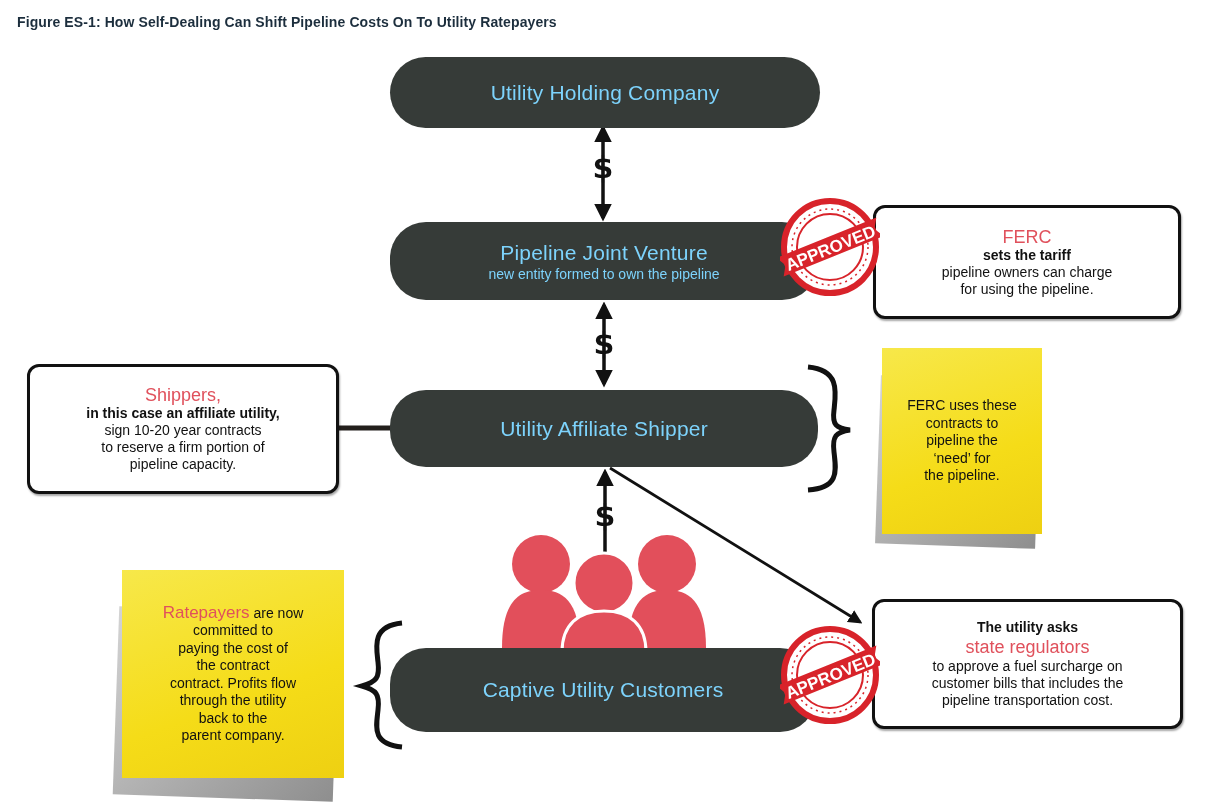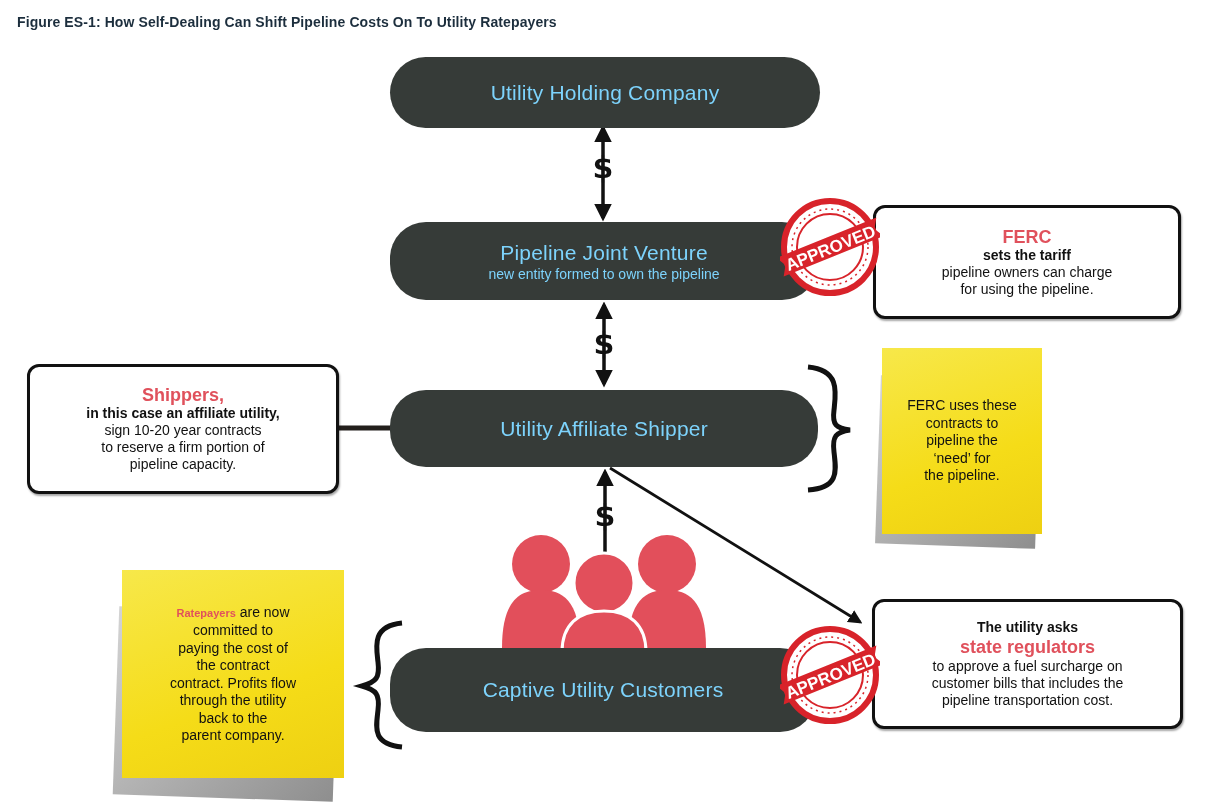--- a/index.html
+++ b/index.html
@@ -9,21 +9,21 @@
            color: #1c2e3d; letter-spacing: 0.1px; }
   svg.lines { position: absolute; left: 0; top: 0; }
   .pill { position: absolute; background: #363b38; border-radius: 36px; color: #7dd3fc;
           display: flex; flex-direction: column; align-items: center; justify-content: center;
           text-align: center; }
   .pill .main { font-size: 21px; letter-spacing: 0.2px; }
   .pill .sub { font-size: 14px; margin-top: 1px; }
   .box { position: absolute; background: #fff; border: 3px solid #111; border-radius: 12px;
          text-align: center; font-size: 14px; line-height: 17px; display: flex;
          flex-direction: column; justify-content: center; box-shadow: 1px 2px 2px rgba(0,0,0,0.35); }
-  .red { color: #e0515c; font-weight: bold; }
+  .red { color: #e0515c; font-weight: normal; }
   .bold { font-weight: bold; }
   .note { position: absolute; }
   .note .shadow { position: absolute; background: linear-gradient(135deg,#d4d4d4,#8e8e8e);
                   transform: skew(-2deg, 2deg); }
   .note .paper { position: absolute; background: linear-gradient(160deg,#f7e84a,#f5dc18 60%,#eed012);
                  text-align: center; font-size: 14px; line-height: 17.5px; display: flex;
                  flex-direction: column; justify-content: center; }
   .stamp { position: absolute; width: 94px; height: 94px; }
   .dollar { position: absolute; font-size: 30px; font-weight: bold; color: #111;
             font-family: "DejaVu Sans", sans-serif; width: 30px; text-align: center; }
@@ -116,21 +116,21 @@
     <div>pipeline the</div>
     <div>‘need’ for</div>
     <div>the pipeline.</div>
   </div>
 </div>
 
 <div class="note" style="left:112px;top:570px;width:240px;height:230px;">
   <div class="shadow" style="left:4px;top:40px;width:220px;height:188px;"></div>
   <div class="paper" style="left:10px;top:0;width:222px;height:208px;">
     <div>
-      <span class="red" style="font-size:11px;">Ratepayers</span><span> are now</span>
+      <span class="red" style="font-size:17px;">Ratepayers</span><span> are now</span>
     </div>
     <div>committed to</div>
     <div>paying the cost of</div>
     <div>the contract</div>
     <div>contract. Profits flow</div>
     <div>through the utility</div>
     <div>back to the</div>
     <div>parent company.</div>
   </div>
 </div>

